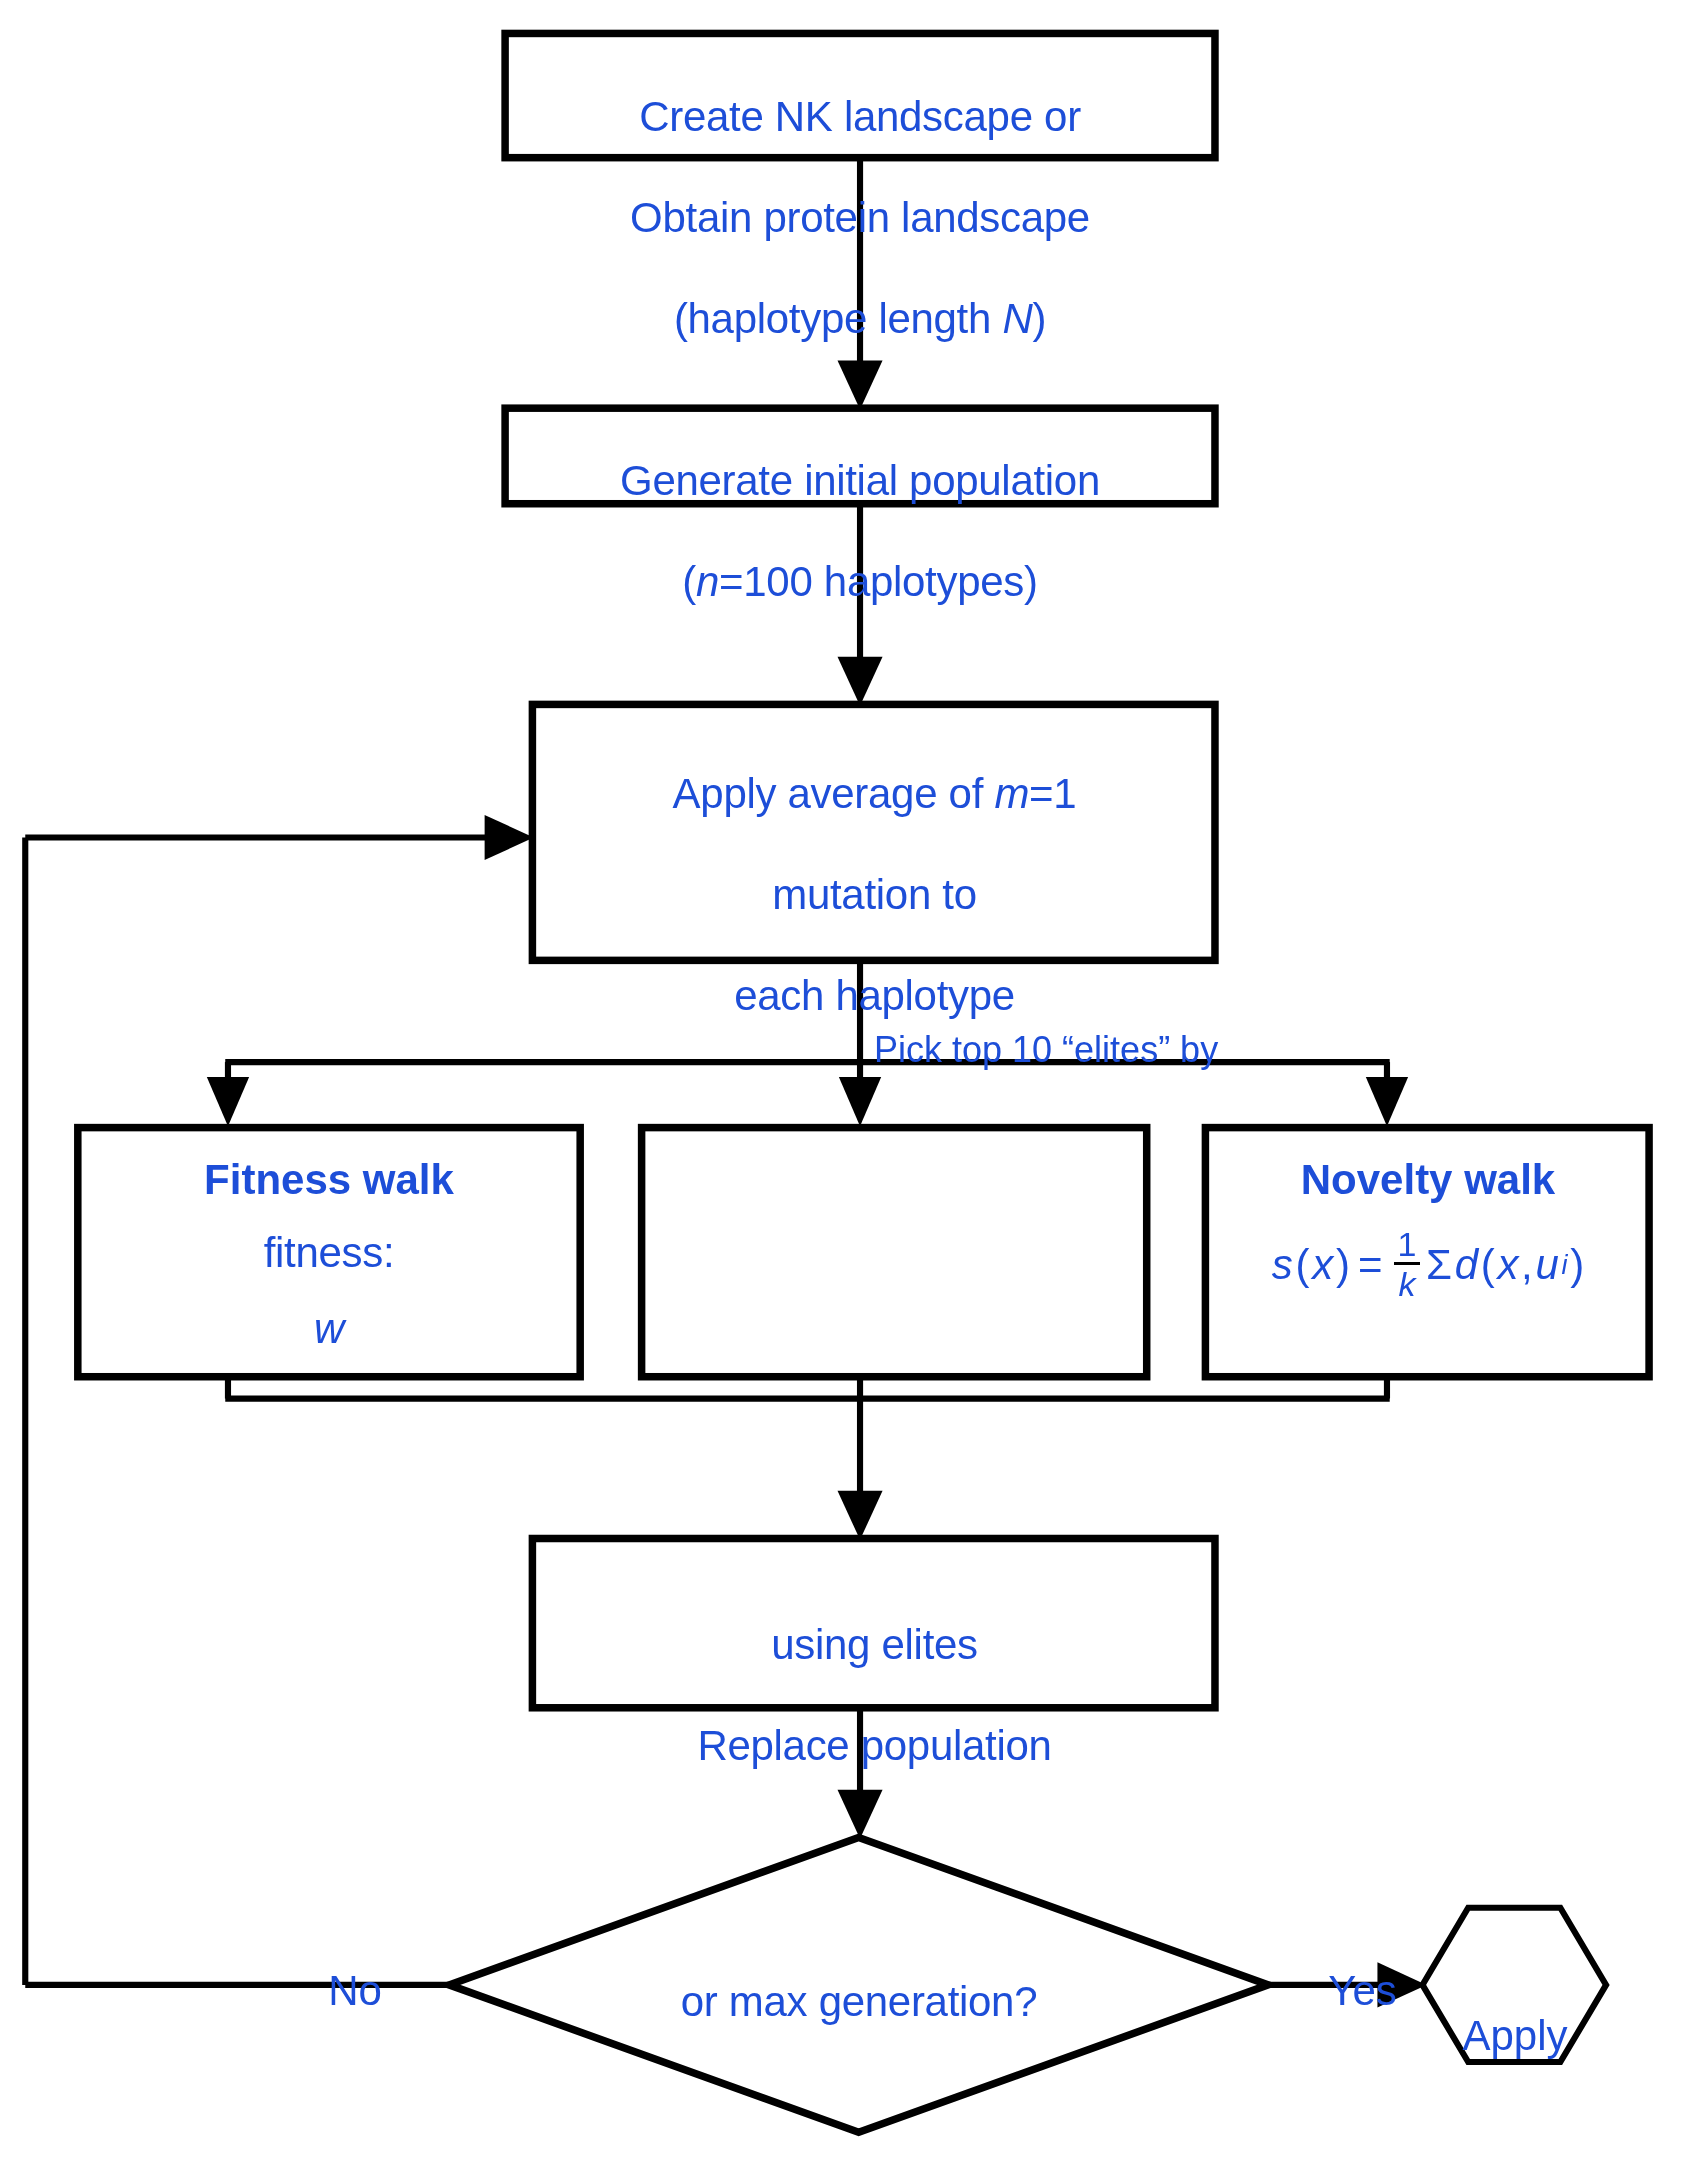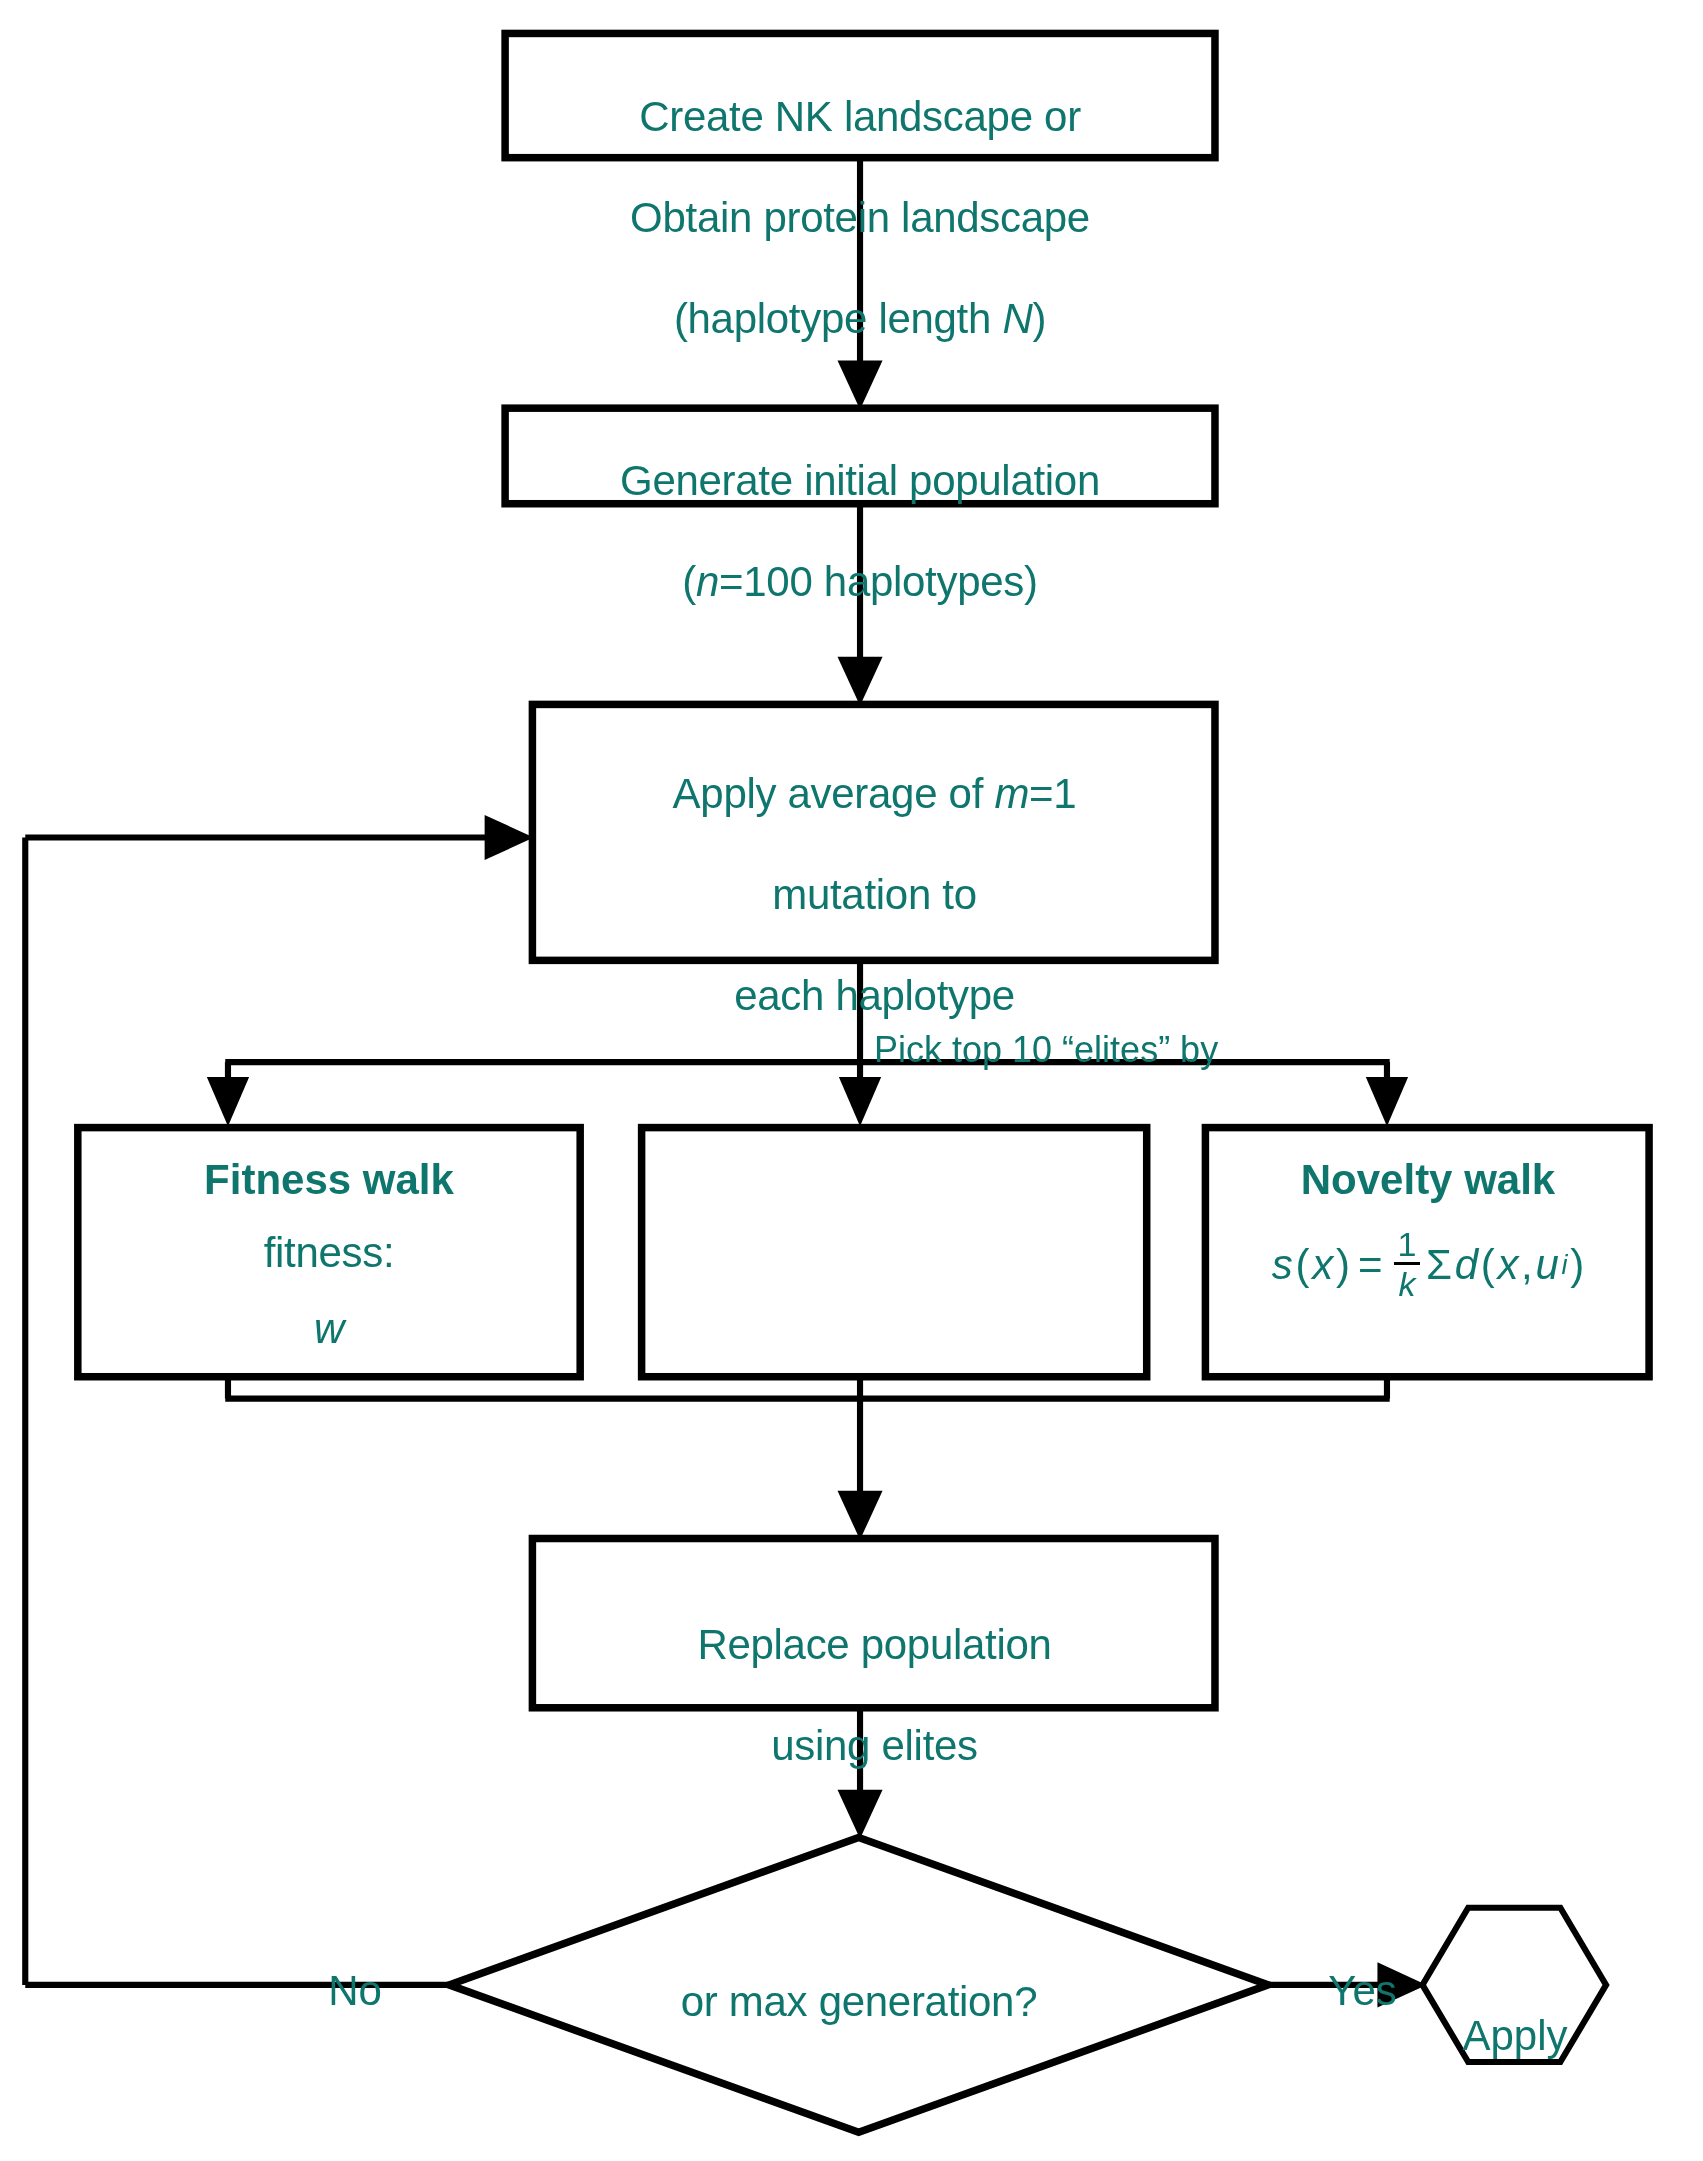--- a/index.html
+++ b/index.html
@@ -52,21 +52,21 @@
   }
   .arrow-head {
     fill: #000000;
     stroke: none;
   }
   
   .txt {
     position: absolute;
     text-align: center;
     line-height: 1.20;
-    color: #0f766e;
+    color: #1d4ed8;
     white-space: pre-line;
   }
   .box-text {
     font-size: 42px;
     letter-spacing: -0.3px;
   }
   .box-title {
     font-size: 42px;
     font-weight: bold;
   }
@@ -222,22 +222,22 @@
         <span>(</span>
         <em class="it">x</em>
         <span>,</span>
         <em class="it">u</em>
         <span class="sub">i</span>
         <span>)</span>
     </div>
   </div>
 
   <div class="txt box-text" style="left:533px; top:1570px; width:683px;">
+    <div>using elites</div>
     <div>Replace population</div>
-    <div>using elites</div>
   </div>
 
   <div class="txt box-text" style="left:586px; top:1927px; width:546px;">
     <div>or max generation?</div>
   </div>
 
   <div class="txt yesno-label" style="left:280px; top:1916px; width:150px;">
     <span>No</span>
   </div>
 

